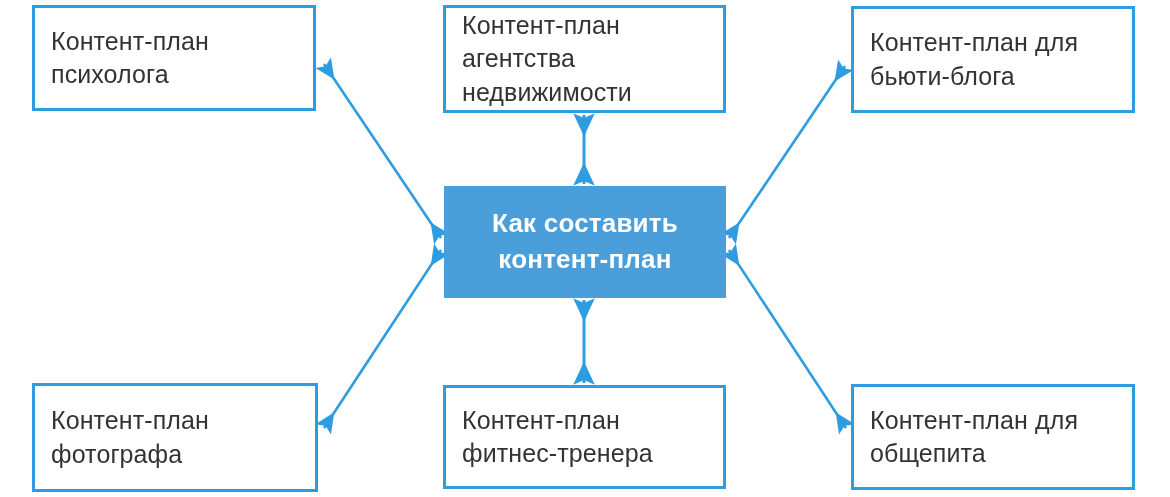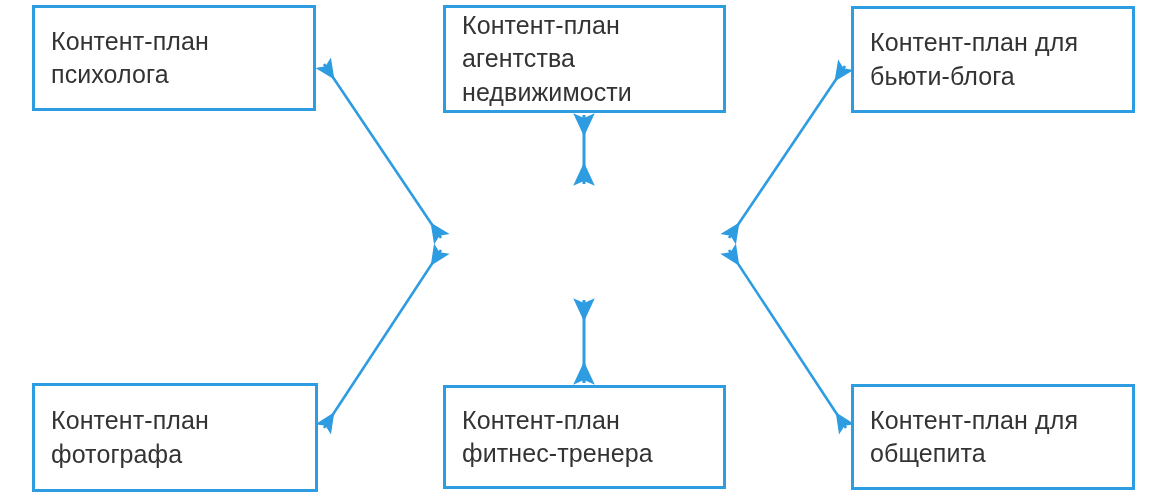--- a/index.html
+++ b/index.html
@@ -108,20 +108,24 @@
     <span class="node-label">Контент-план
 агентства
 недвижимости</span>
   </div>
 
   <div class="node leaf" id="node-top-right">
     <span class="node-label">Контент-план для
 бьюти-блога</span>
   </div>
 
+  <div class="node center" id="node-center">
+    <span class="node-label">Как составить
+контент-план</span>
+  </div>
 
   <div class="node leaf" id="node-bottom-left">
     <span class="node-label">Контент-план
 фотографа</span>
   </div>
 
   <div class="node leaf" id="node-bottom-center">
     <span class="node-label">Контент-план
 фитнес-тренера</span>
   </div>

